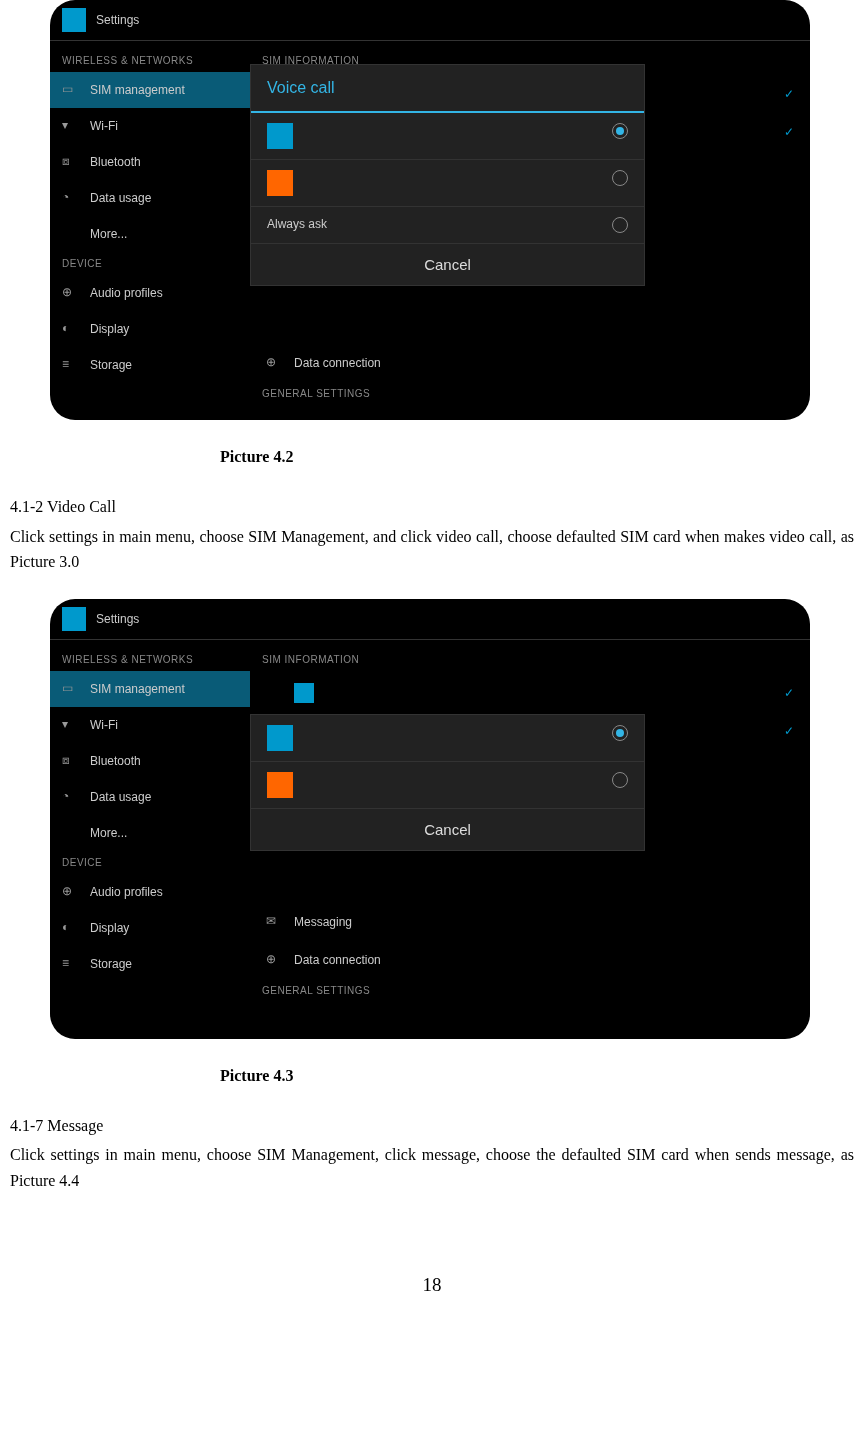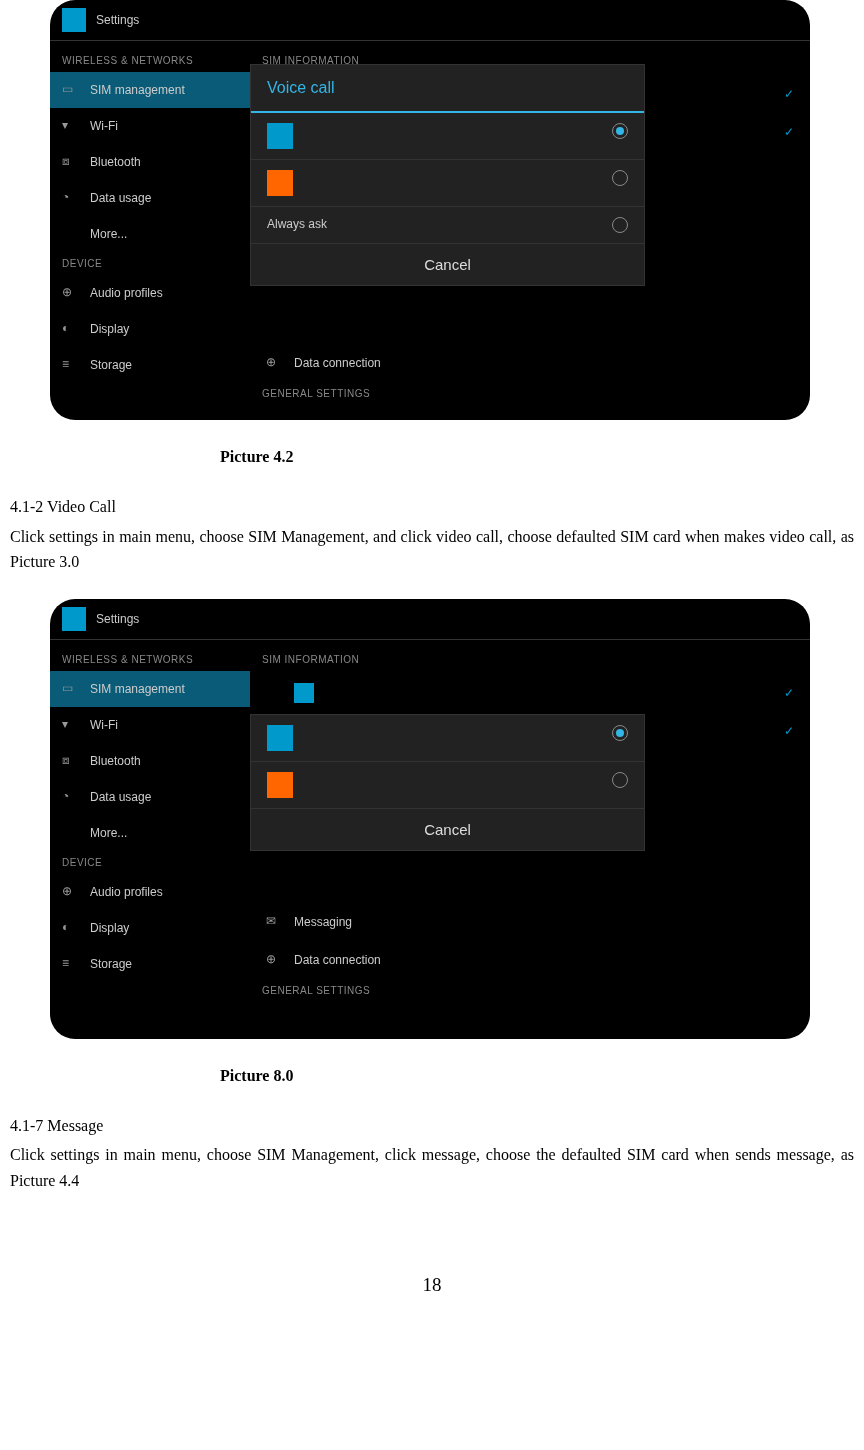--- a/index.html
+++ b/index.html
@@ -284,17 +284,17 @@
       <span class="radio on"></span>
     </div>
     <div class="dialog-row">
       <span class="sim-chip sim-orange"></span>
       <span class="radio"></span>
     </div>
     <div class="dialog-cancel">Cancel</div>
   </div>
 </div>
 
-<div class="caption">Picture 8.0</div>
+<div class="caption">Picture 4.3</div>
 <p class="body-text">4.1-7 Message</p>
 <p class="body-text">Click settings in main menu, choose SIM Management, click message, choose the defaulted SIM card when sends message, as Picture 4.4</p>
 
 <div class="page-num">18</div>
 
 </body></html>

